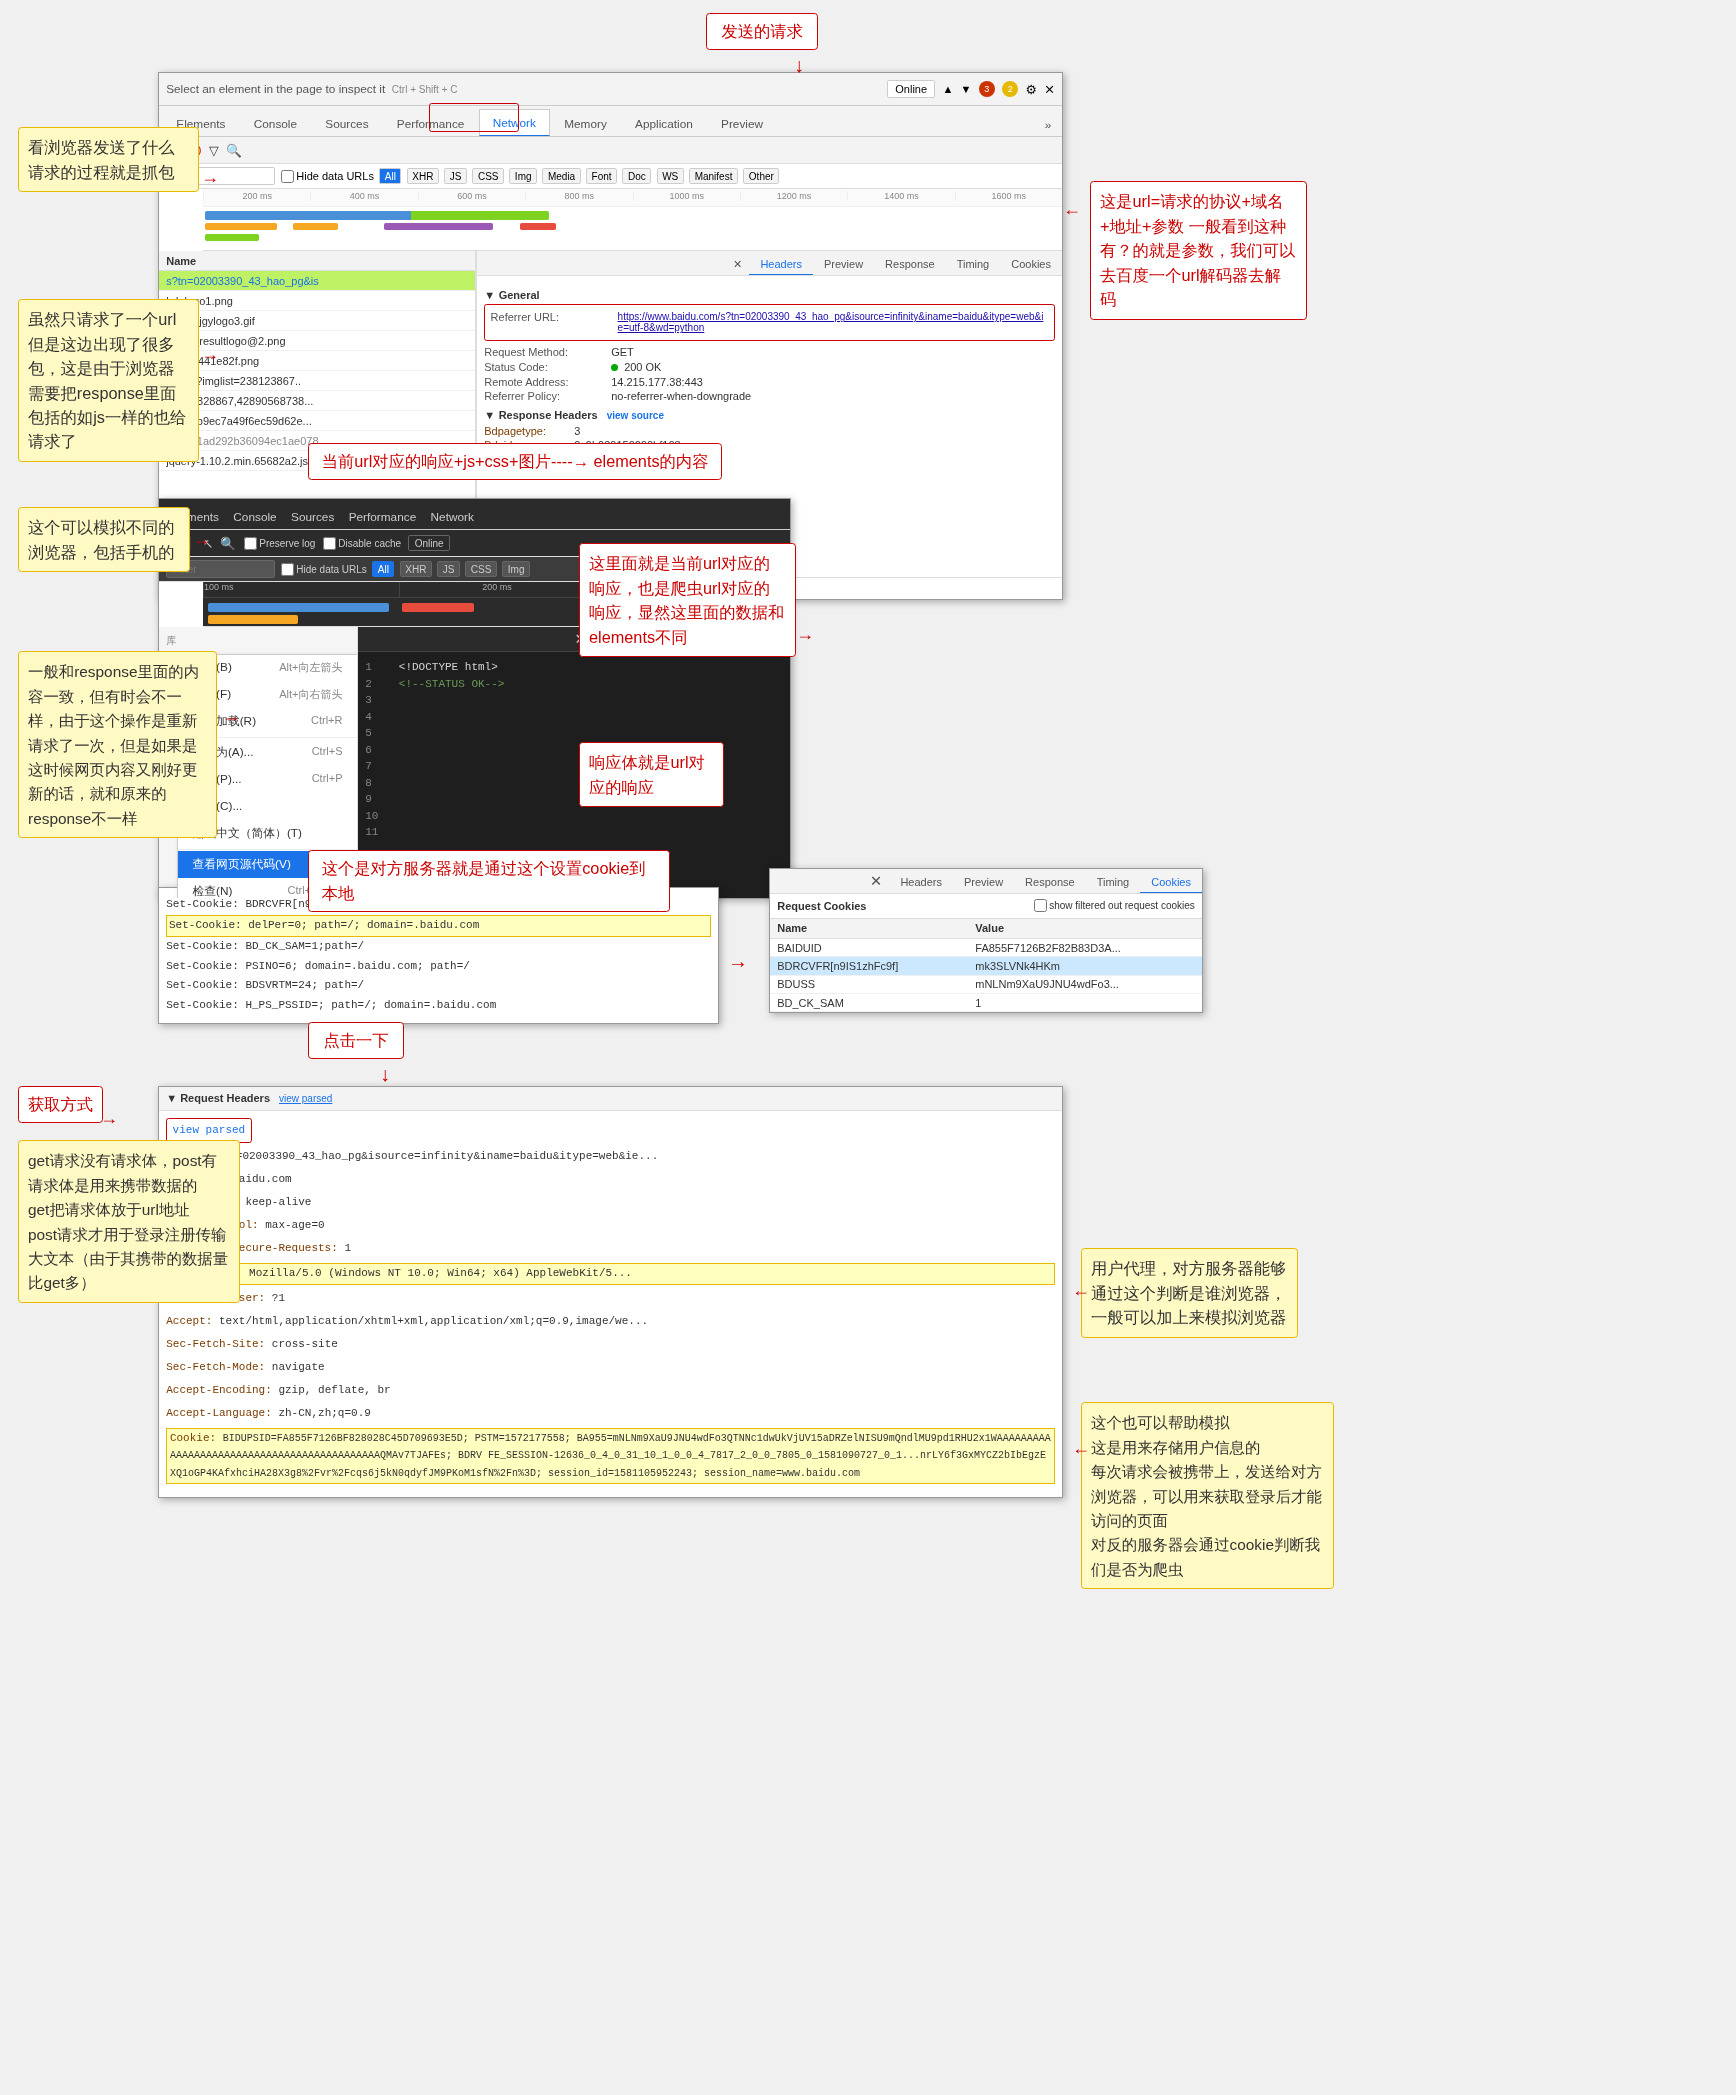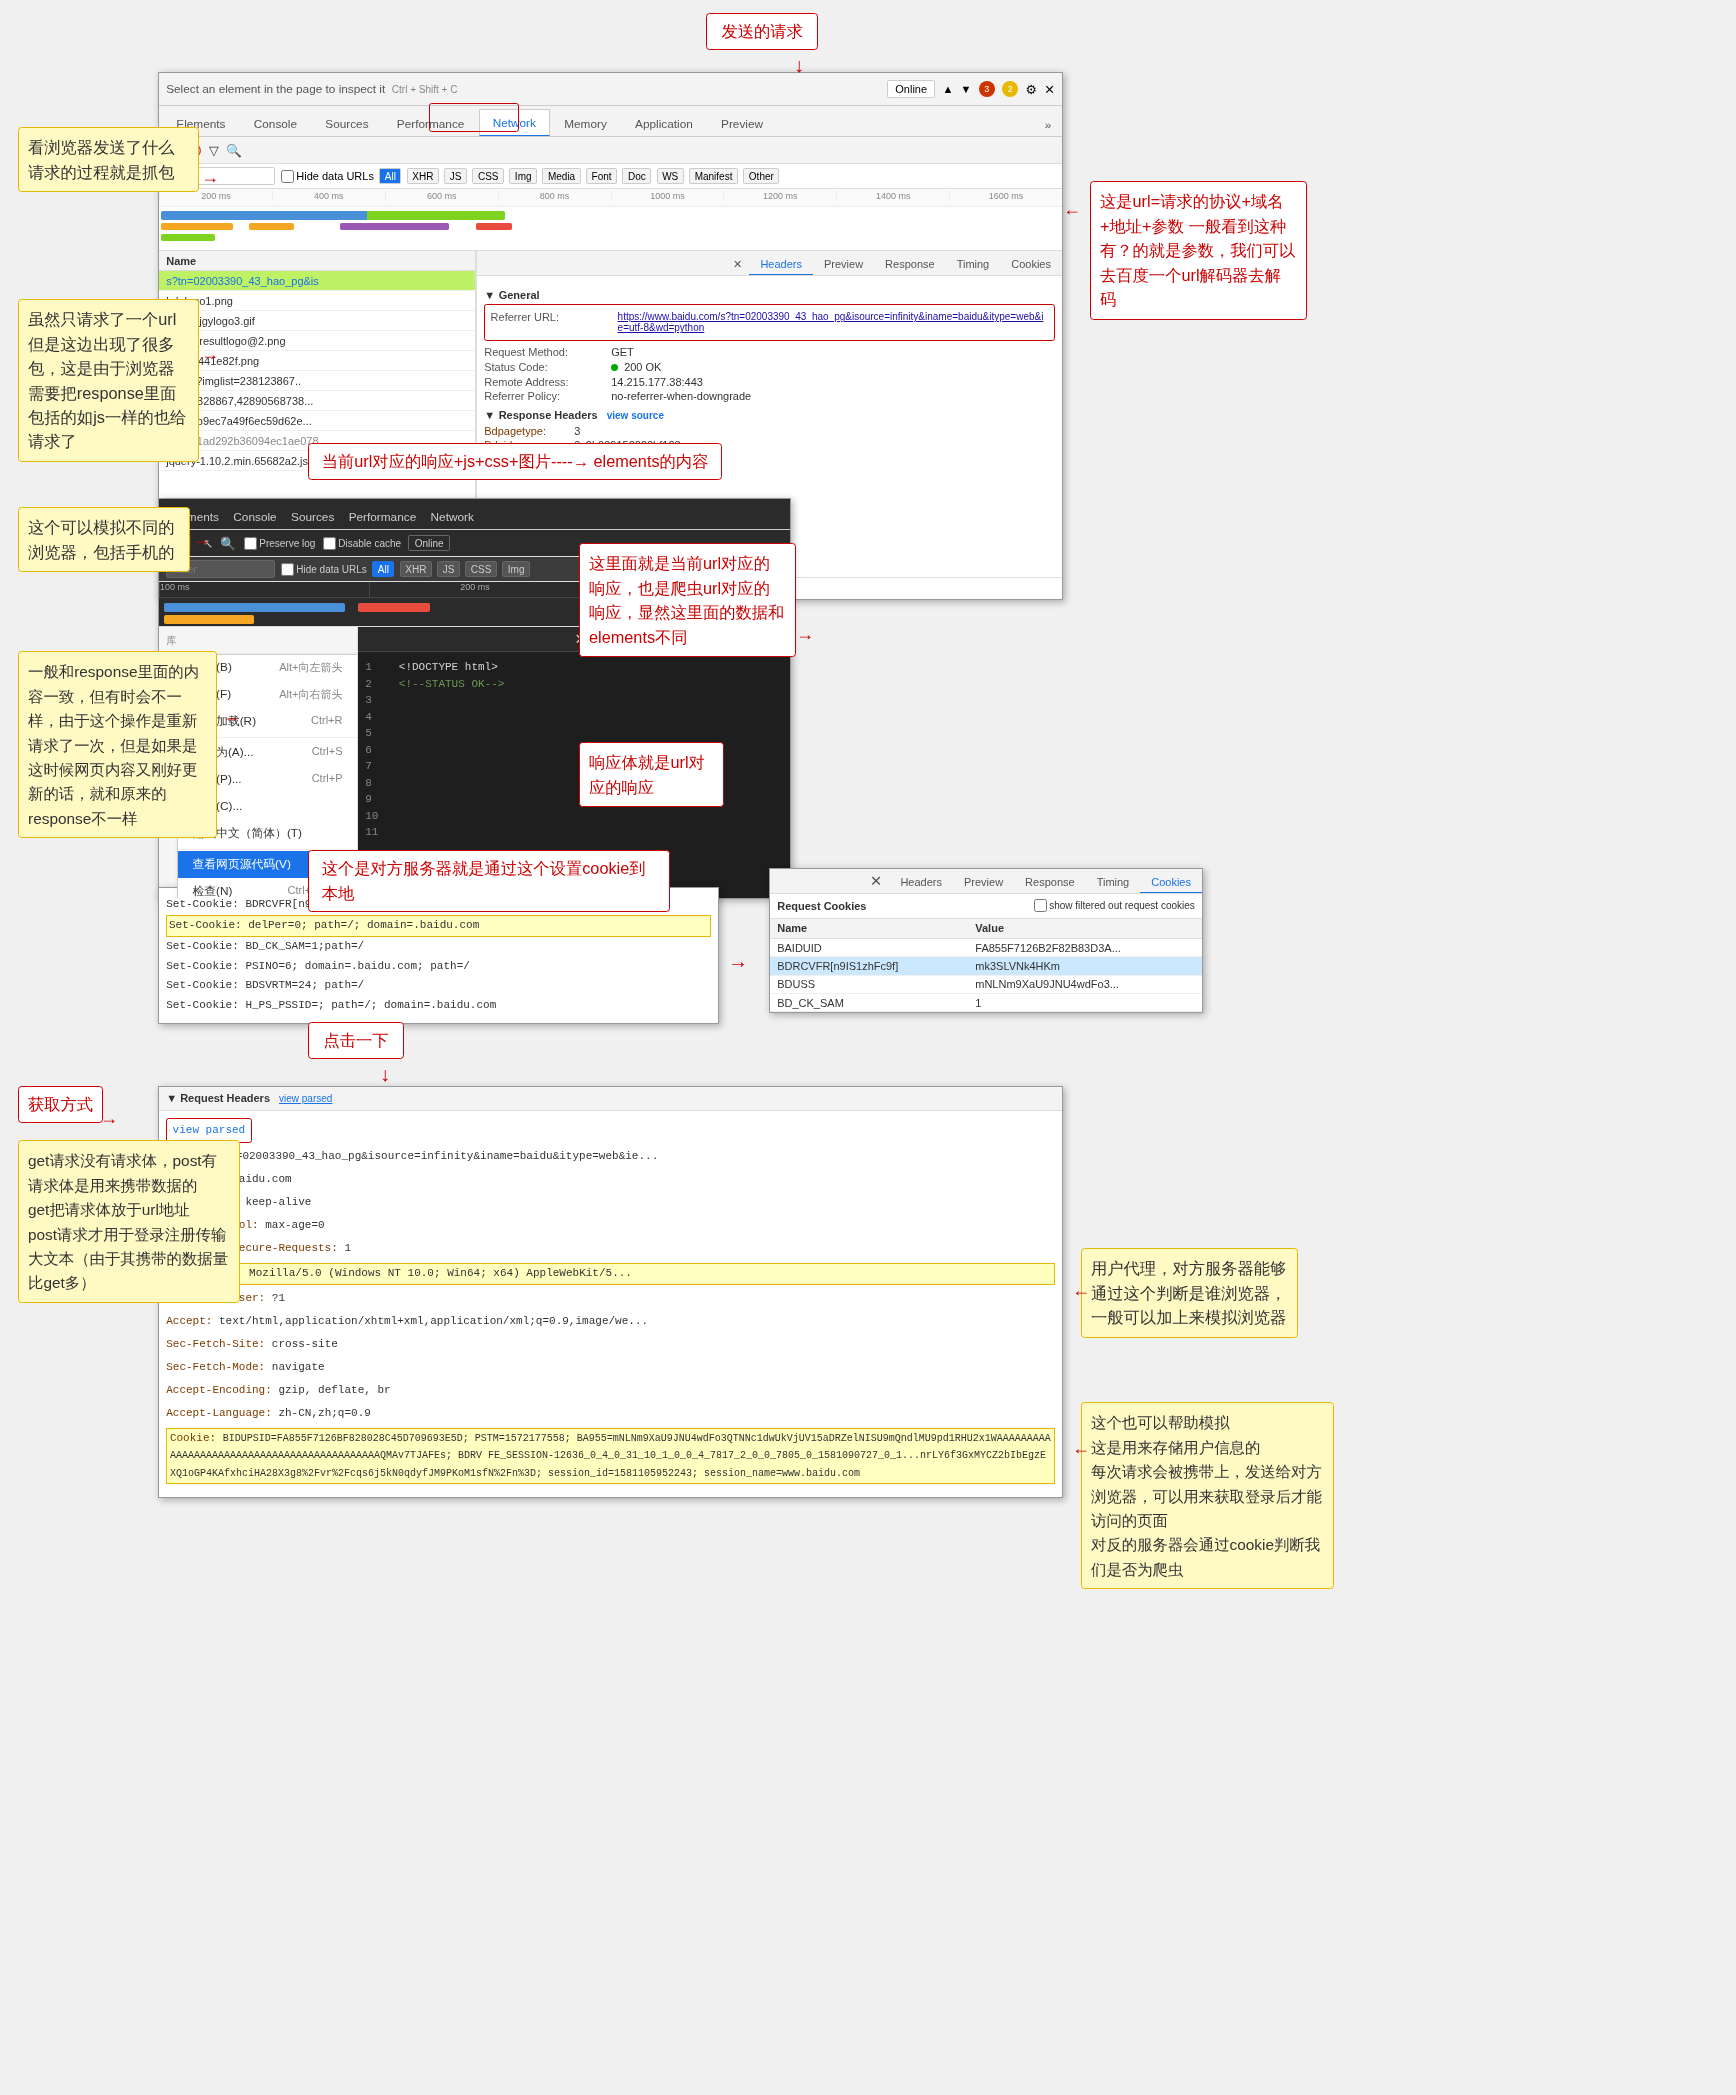--- a/index.html
+++ b/index.html
@@ -121,20 +121,21 @@
       color: #fff;
     }
 
     
     .timeline-area {
       background: #fff;
       border-bottom: 0.9px solid #ddd;
       height: 62px;
       position: relative;
       overflow: hidden;
+      margin-left: 44px;
     }
     .timeline-ruler {
       display: flex;
       align-items: flex-start;
       height: 18px;
       border-bottom: 0.9px solid #eee;
       padding: 1.8px 0 0 0;
       background: #fafafa;
     }
     .timeline-tick {

